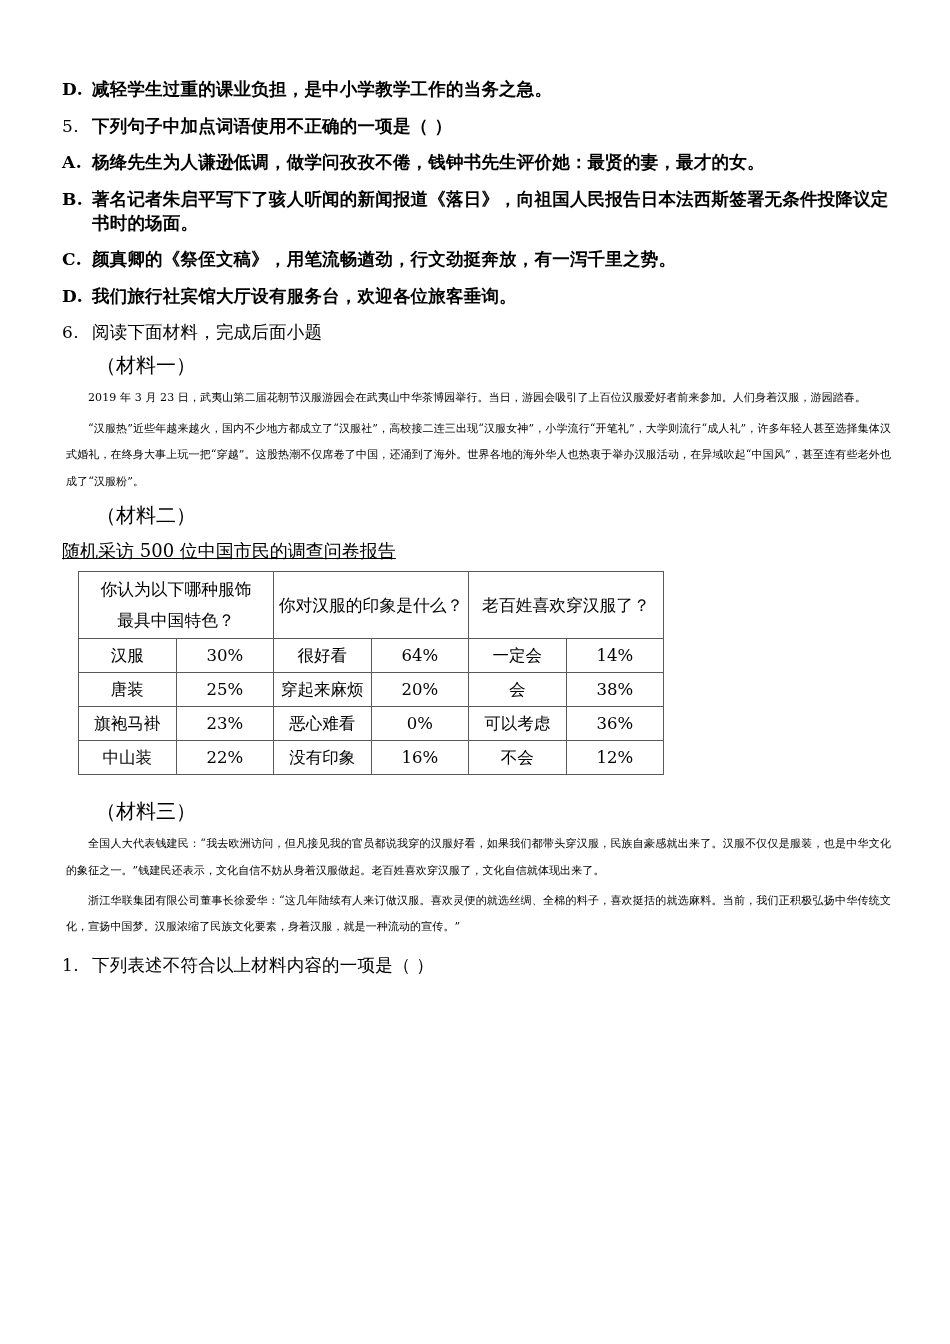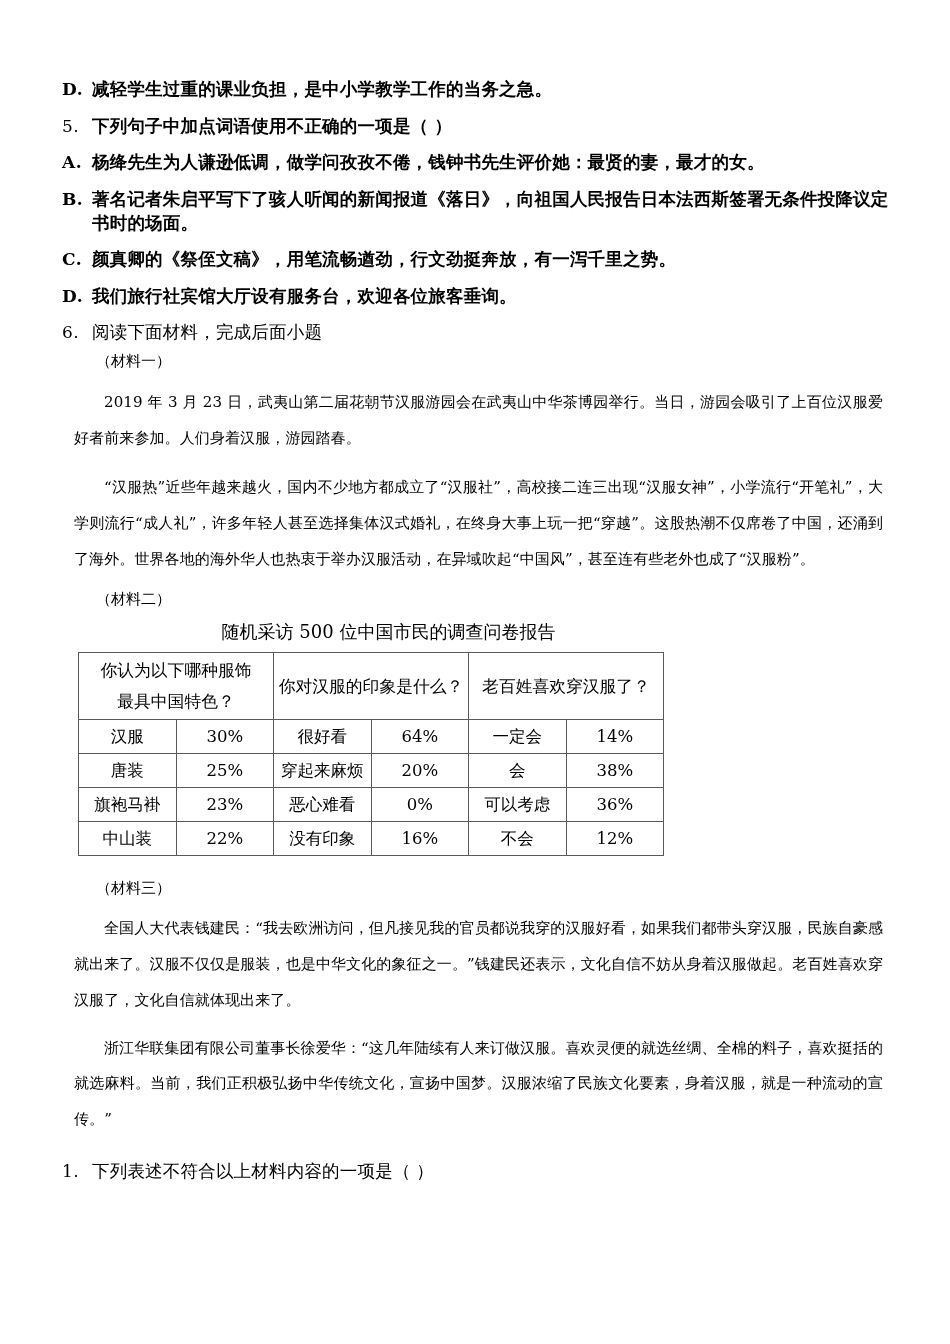--- a/index.html
+++ b/index.html
@@ -49,45 +49,46 @@
     font-weight: bold;
     font-size: 17.5px;
     letter-spacing: 0.2px;
   }
   .qtext.plain {
     font-weight: normal;
   }
 
   
   .matlabel {
-    font-size: 15px;
+    font-size: 20px;
     line-height: 1.4;
     margin: 6px 0 6px 0;
     padding-left: 34px;
     font-family: "DejaVu Serif", "Liberation Serif", serif;
   }
   .para {
-    font-size: 15px;
+    font-size: 11px;
     line-height: 2.42;
     text-align: justify;
     text-justify: inter-ideograph;
     text-indent: 2em;
-    margin: 12px;
+    margin: 4px;
     letter-spacing: 0.1px;
     font-family: "DejaVu Serif", "Liberation Serif", serif;
   }
   .para.tight { line-height: 2.38; }
 
   
   .tbl-title {
-    text-align: center;
+    text-align: left;
     font-size: 18px;
     margin: 10px 0 8px 0;
     padding-right: 180px;
     font-family: "DejaVu Serif", "Liberation Serif", serif;
+    text-decoration: underline;
   }
   table.survey {
     border-collapse: collapse;
     width: 586px;
     margin: 0 0 0 16px;
     table-layout: fixed;
   }
   table.survey td, table.survey th {
     border: 1px solid #5a5a5a;
     text-align: center;

